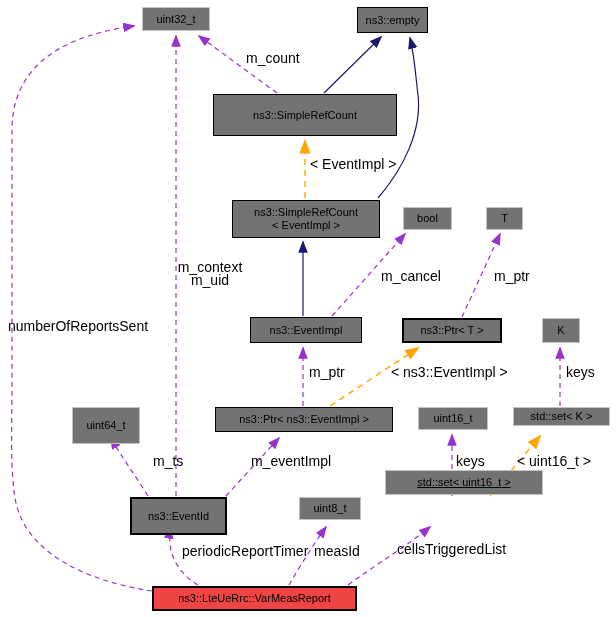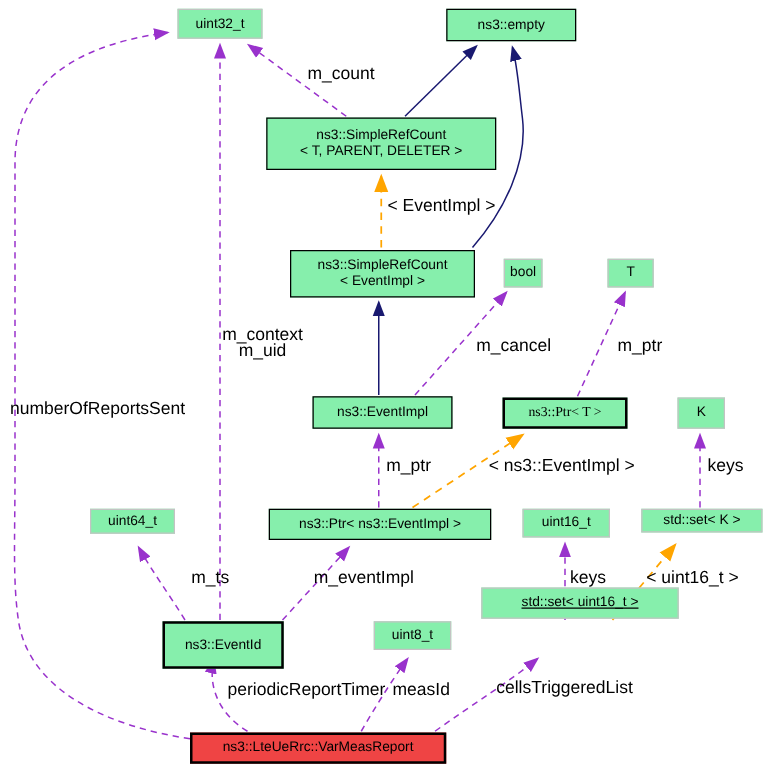--- a/index.html
+++ b/index.html
@@ -1,19 +1,19 @@
 <!DOCTYPE html>
 <html><head>
 <meta charset="utf-8">
 <style>
   html,body{margin:0;padding:0;background:#ffffff;}
   #canvas{position:relative;width:616px;height:617px;background:#ffffff;overflow:hidden;
           font-family:"Liberation Sans",sans-serif;}
   #edges{position:absolute;left:0;top:0;width:616px;height:617px;}
-  .node{position:absolute;background:#86efac;border:1px solid #000000;box-sizing:border-box;
+  .node{position:absolute;background:#737373;border:1px solid #000000;box-sizing:border-box;
         display:flex;flex-direction:column;align-items:center;justify-content:center;
         font-size:11px;color:#000000;text-align:center;line-height:13px;white-space:nowrap;}
   .node.plain{border-color:#c3c3c3;}
   .node.bold{border-width:2px;}
   .node.main{background:#ef4444;border-width:2px;}
   .elabel{position:absolute;font-size:14px;color:#000000;white-space:nowrap;line-height:13px;}
   .elabel.center{text-align:center;}
 </style>
 </head>
 <body>
@@ -51,43 +51,42 @@
     <path d="M 378 198 C 404 168 422 130 418 95 C 415 70 414 53 410 38" fill="none" stroke="#191970" stroke-width="1.2" marker-end="url(#ah-navy)"></path>
     <path d="M 303 316 L 303 242" fill="none" stroke="#191970" stroke-width="1.2" marker-end="url(#ah-navy)"></path>
 
     <path d="M 305 198 L 305 141" fill="none" stroke="#ffa500" stroke-width="1.4" stroke-dasharray="6 5" marker-end="url(#ah-orange)"></path>
     <path d="M 330 406 L 418 348" fill="none" stroke="#ffa500" stroke-width="1.4" stroke-dasharray="6 5" marker-end="url(#ah-orange)"></path>
     <path d="M 490 496 L 540 436" fill="none" stroke="#ffa500" stroke-width="1.4" stroke-dasharray="6 5" marker-end="url(#ah-orange)"></path>
   </svg>
 
   <div class="node plain" style="left:142px;top:7px;width:68px;height:24px;">uint32_t</div>
 
-  <div class="node" style="left:357px;top:7px;width:104px;height:26px;">ns3::empty</div>
+  <div class="node" style="left:357px;top:7px;width:71px;height:26px;">ns3::empty</div>
 
   <div class="node" style="left:213px;top:94px;width:184px;height:42px;">
     <span>ns3::SimpleRefCount</span>
-    <span>&lt; T, PARENT, DELETER &gt;</span>
   </div>
 
   <div class="node" style="left:232px;top:200px;width:148px;height:38px;">
     <span>ns3::SimpleRefCount</span>
     <span>&lt; EventImpl &gt;</span>
   </div>
 
-  <div class="node plain" style="left:403px;top:207px;width:31px;height:23px;">bool</div>
+  <div class="node plain" style="left:403px;top:207px;width:49px;height:23px;">bool</div>
 
   <div class="node plain" style="left:486px;top:207px;width:37px;height:23px;">T</div>
 
   <div class="node" style="left:250px;top:317px;width:112px;height:26px;">ns3::EventImpl</div>
 
-  <div class="node bold" style="left:402px;top:318px;width:100px;height:25px;font-family:Liberation Serif, serif;">ns3::Ptr&lt; T &gt;</div>
+  <div class="node bold" style="left:402px;top:318px;width:100px;height:25px;">ns3::Ptr&lt; T &gt;</div>
 
   <div class="node plain" style="left:542px;top:318px;width:38px;height:25px;">K</div>
 
-  <div class="node plain" style="left:72px;top:407px;width:68px;height:20px;">uint64_t</div>
+  <div class="node plain" style="left:72px;top:407px;width:68px;height:37px;">uint64_t</div>
 
   <div class="node" style="left:215px;top:407px;width:178px;height:25px;">ns3::Ptr&lt; ns3::EventImpl &gt;</div>
 
   <div class="node plain" style="left:418px;top:407px;width:70px;height:23px;">uint16_t</div>
 
   <div class="node plain" style="left:513px;top:407px;width:97px;height:19px;">std::set&lt; K &gt;</div>
 
   <div class="node bold" style="left:130px;top:497px;width:97px;height:38px;">ns3::EventId</div>
 
   <div class="node plain" style="left:299px;top:497px;width:62px;height:23px;">uint8_t</div>

